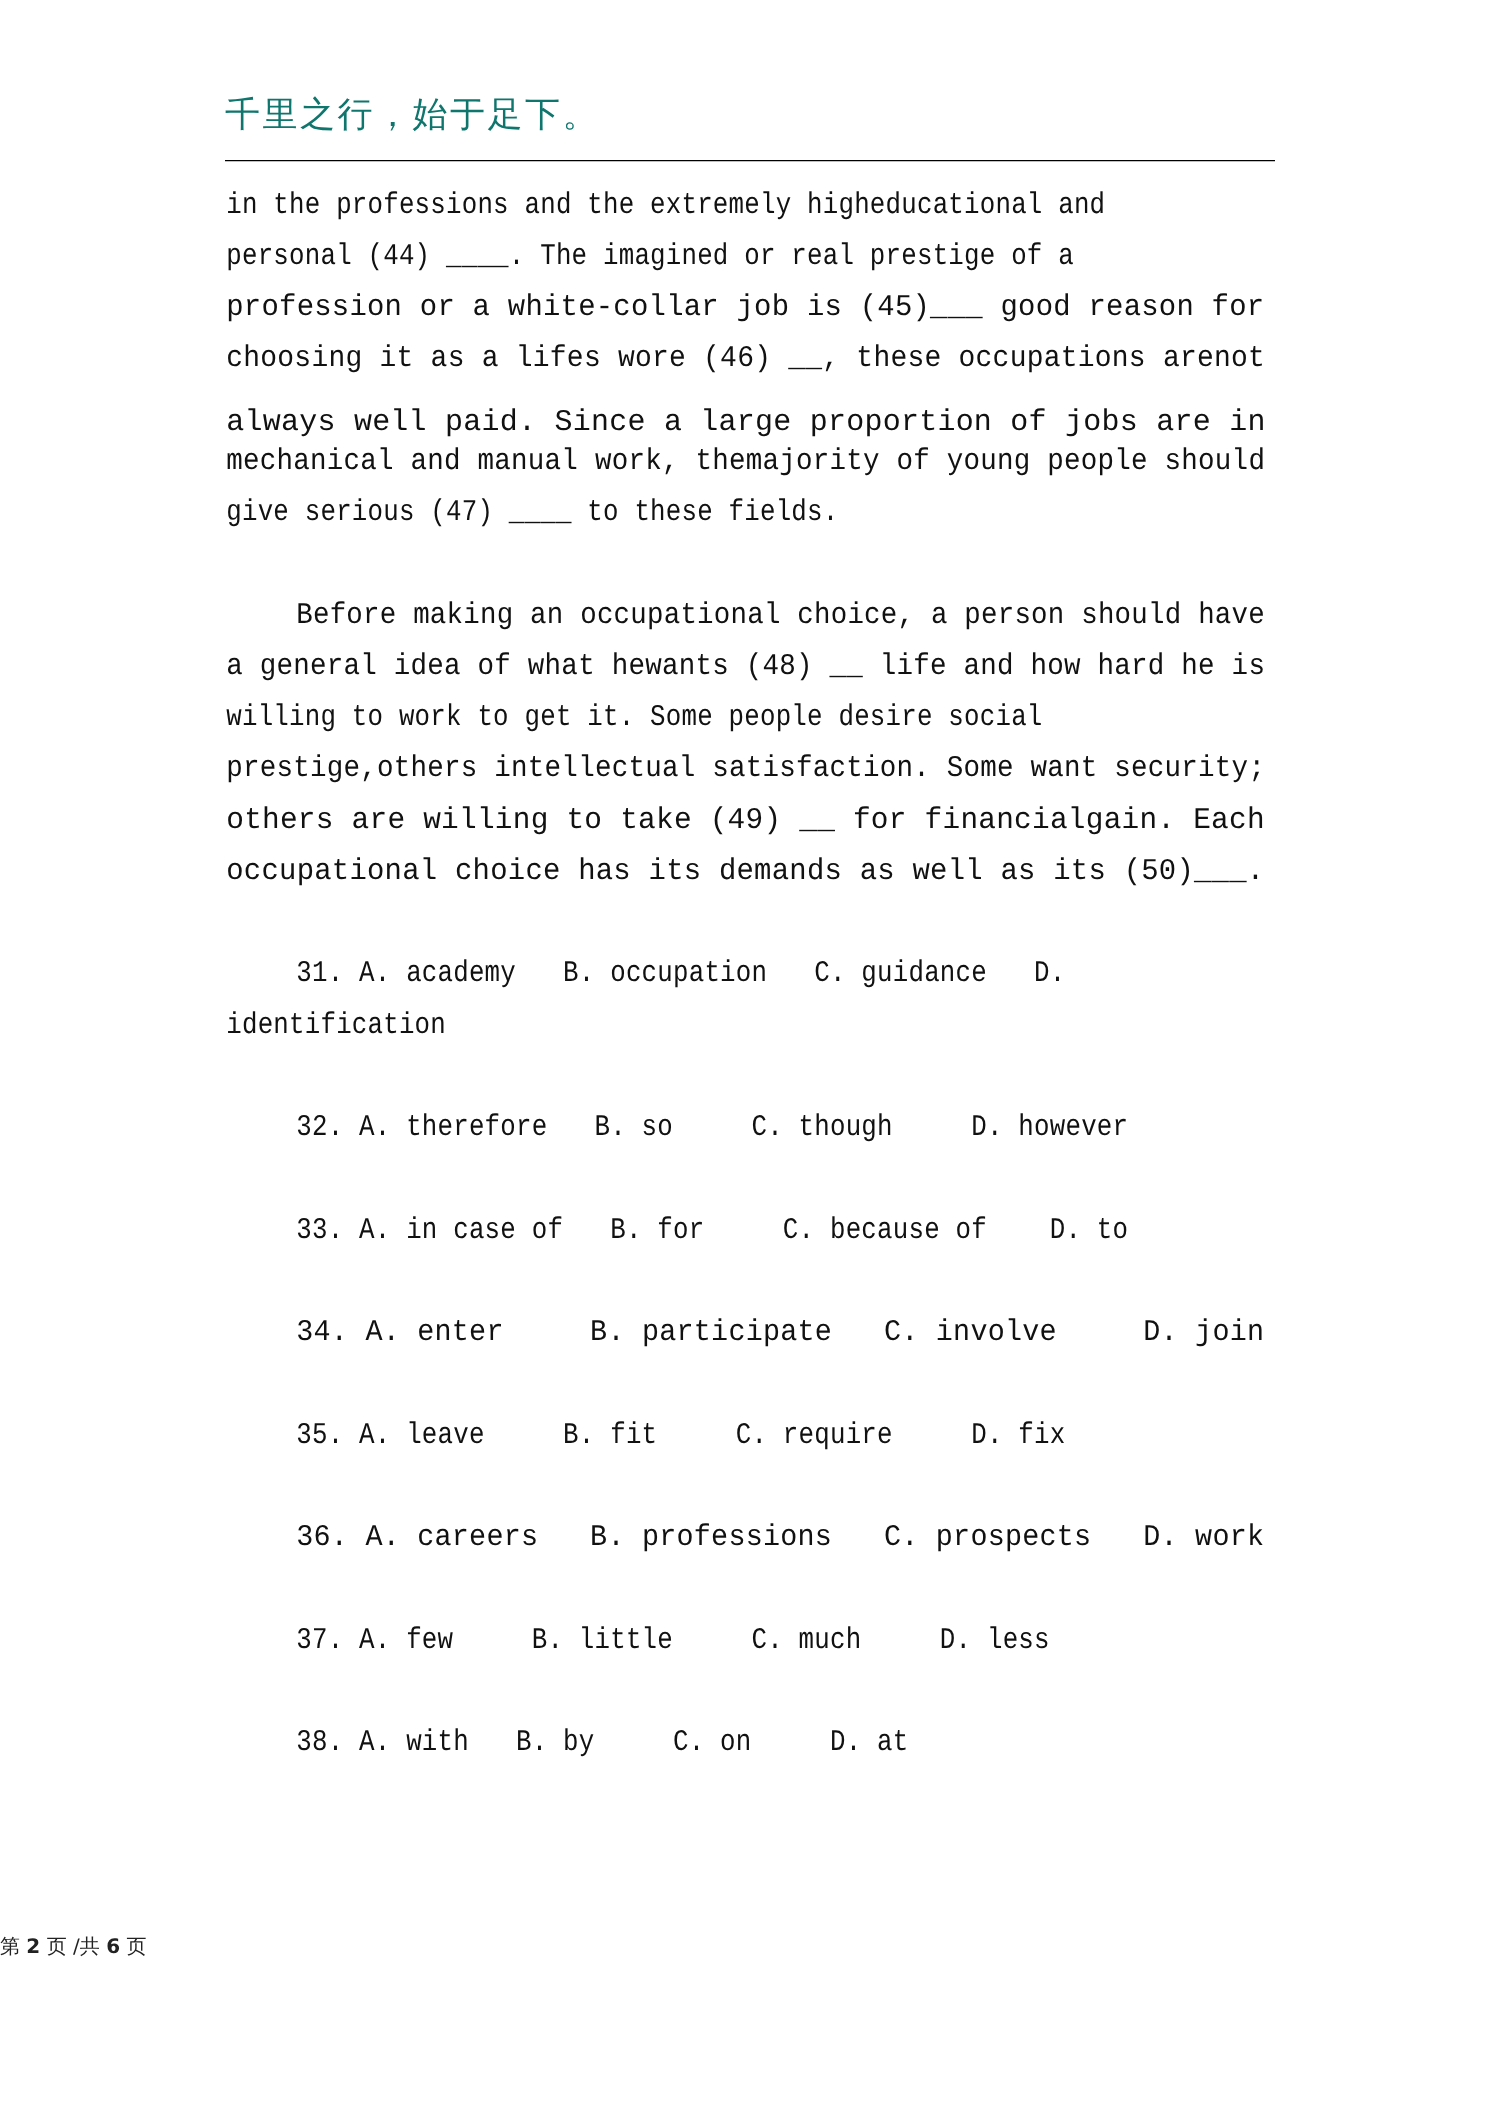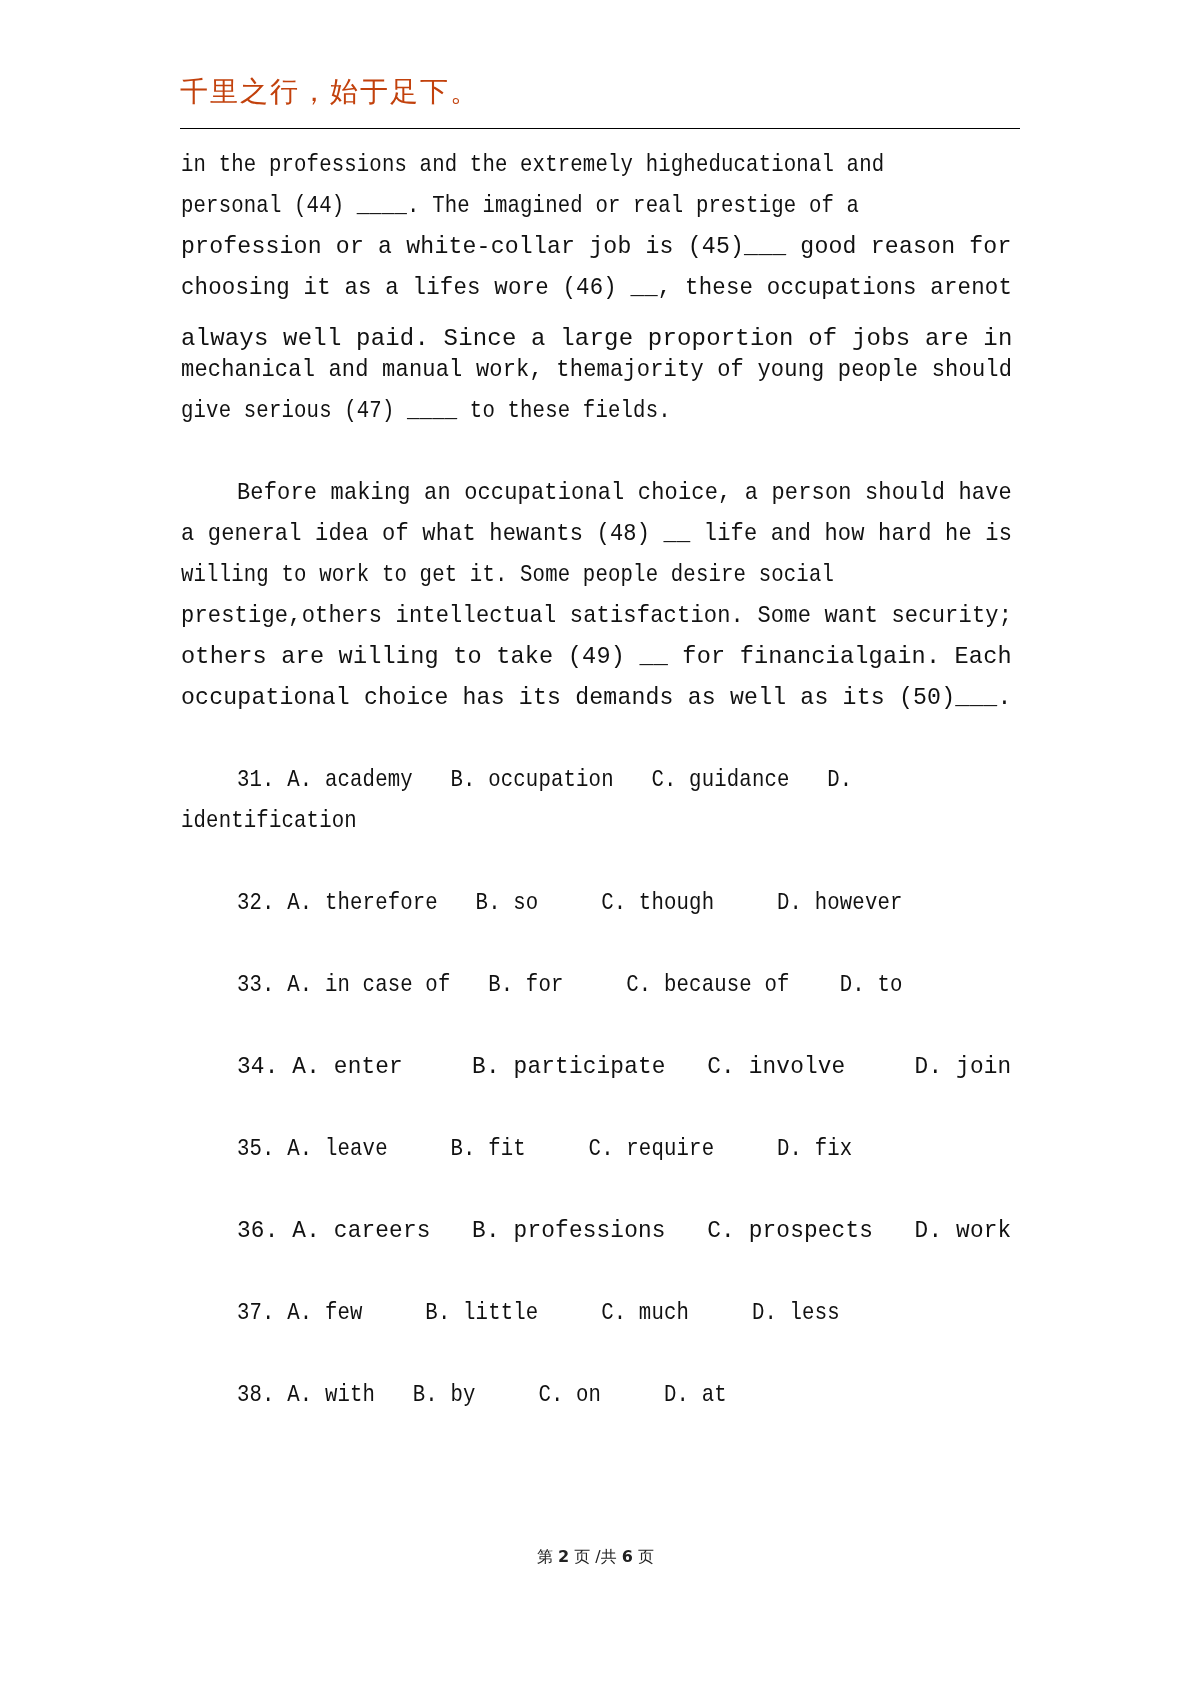--- a/index.html
+++ b/index.html
@@ -14,21 +14,21 @@
       overflow: hidden;
       font-family: "Liberation Mono", "DejaVu Sans Mono", monospace;
       color: #111111;
     }
     .header-motto {
       position: absolute;
       left: 180px;
       top: 78px;
       font-family: "DejaVu Serif", serif;
       font-size: 28px;
-      color: #c2410c;
+      color: #0f766e;
       letter-spacing: 2px;
       line-height: 1;
     }
     .header-rule {
       position: absolute;
       left: 180px;
       top: 128px;
       width: 840px;
       height: 0;
       border-top: 1.5px solid #000000;
@@ -42,21 +42,21 @@
       letter-spacing: 0.2px;
       font-family: "Liberation Mono", "DejaVu Sans Mono", monospace;
       transform-origin: left center;
     }
     .indent { left: 237px; }
     .footer {
       position: absolute;
       top: 1547px;
       left: 0;
       width: 1191px;
-      text-align: center;
+      text-align: left;
       font-family: "DejaVu Sans", sans-serif;
       font-size: 16px;
       color: #222222;
     }
     .footer b { font-weight: bold; }
   </style>
 </head>
 <body>
 
 <div class="header-motto">千里之行，始于足下。</div>

